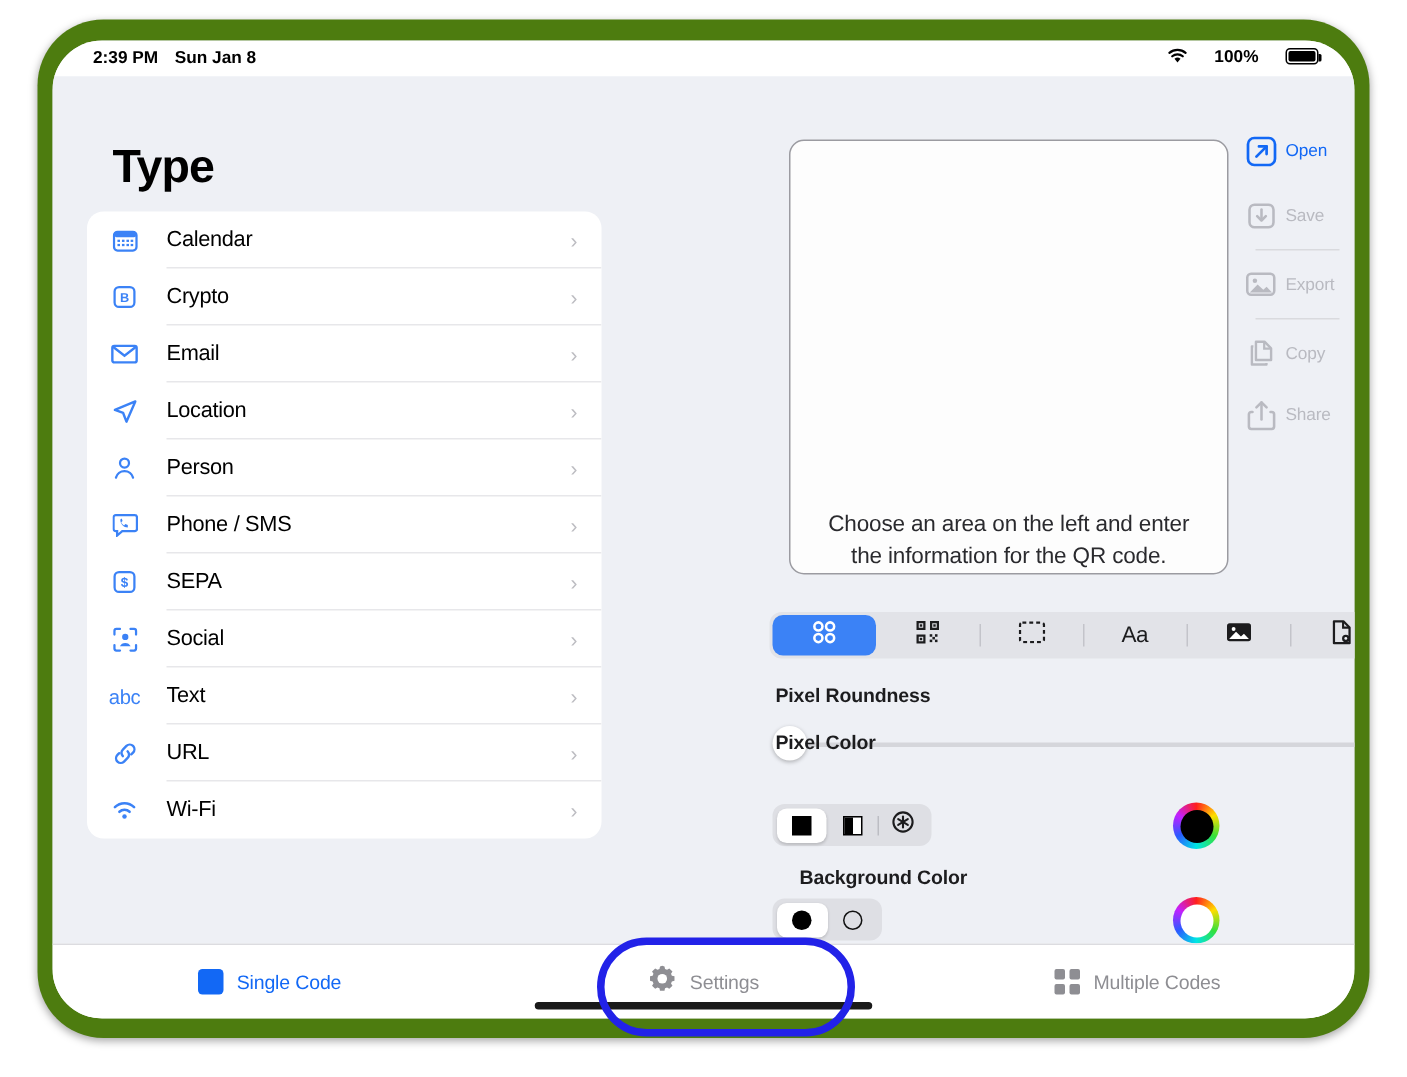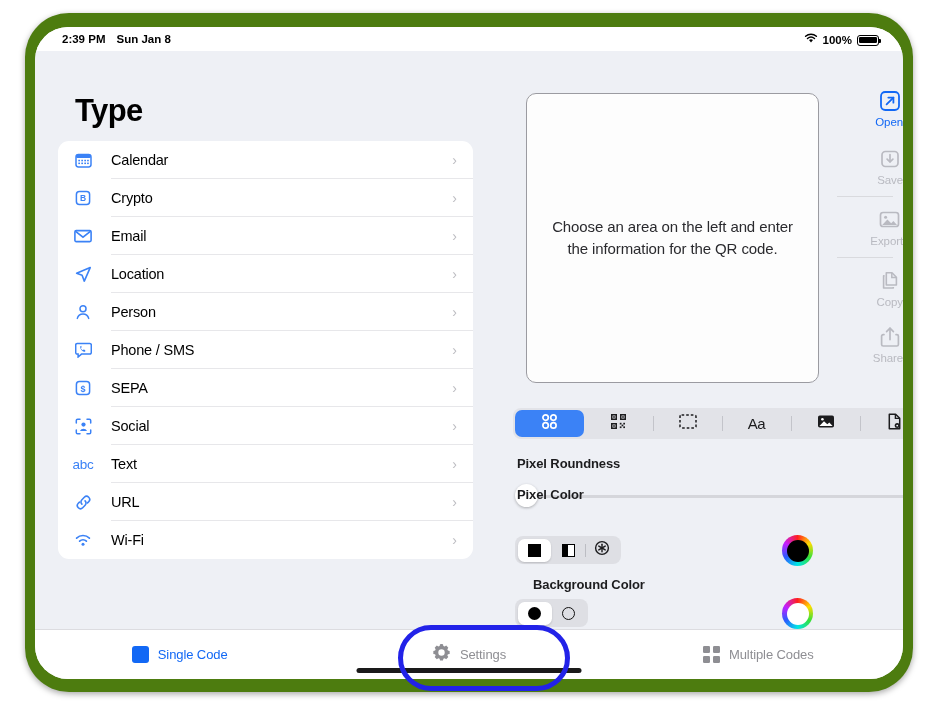--- a/index.html
+++ b/index.html
@@ -30,21 +30,21 @@
 
   
   #status-bar {
     position: absolute; left: 0; top: 0;
     width: 100%; height: 24px;
     background: #ffffff;
     display: flex; align-items: center;
     font-size: 11.5px; font-weight: bold; color: #000;
   }
   .sb-left { position: absolute; left: 27px; display: flex; gap: 11px; align-items: center; }
-  .sb-right { position: absolute; right: 24px; display: flex; gap: 5px; align-items: flex-end; }
+  .sb-right { position: absolute; right: 24px; display: flex; gap: 18px; align-items: flex-start; }
   .sb-pct { font-size: 11.5px; font-weight: bold; }
   .batt {
     width: 22px; height: 11px; border: 1.2px solid #000;
     border-radius: 3px; position: relative; padding: 1.3px;
   }
   .batt::after {
     content: ""; position: absolute; right: -3px; top: 3.3px;
     width: 1.8px; height: 4.4px; background: #000; border-radius: 0 1px 1px 0;
   }
   .batt i { display: block; height: 100%; background: #000; border-radius: 1.3px; }
@@ -57,21 +57,21 @@
   }
 
   
   #left-pane { position: absolute; left: 18px; top: 0; width: 420px; }
   #page-title {
     font-size: 31px; font-weight: bold; color: #000;
     letter-spacing: -0.6px; margin: 42px 0 12px 22px;
   }
   #type-list {
     background: #ffffff; border-radius: 11px;
-    overflow: hidden; margin-left: 5px; width: 415px;
+    overflow: hidden; margin-left: 5px; width: 343px;
   }
   .list-row {
     display: flex; align-items: center;
     height: 38px; padding-left: 12px; position: relative; cursor: default;
   }
   .list-row .ico {
     width: 26px; height: 24px; display: flex;
     align-items: center; justify-content: center;
     color: #3b82f6; flex: 0 0 26px;
   }
@@ -92,21 +92,21 @@
   .abc-ico { font-size: 13.5px; font-weight: 500; color: #5b9cf8; letter-spacing: -0.3px; }
 
   
   #right-pane { position: absolute; left: 462px; top: 0; width: 330px; }
   #preview-card {
     position: absolute; left: 29px; top: 42px;
     width: 293px; height: 290px;
     background: #fdfdfd;
     border: 1.5px solid #9b9ba1;
     border-radius: 10px;
-    display: flex; align-items: center; justify-content: center;
+    display: flex; align-items: flex-end; justify-content: center;
   }
   #preview-text {
     font-size: 15px; color: #2a2a2e; text-align: center;
     line-height: 1.45; letter-spacing: -0.1px; padding: 0 14px;
   }
 
   
   #seg-control {
     position: absolute; left: 16px; top: 357px;
     width: 418px; height: 31px;
@@ -185,22 +185,22 @@
   .color-wheel i { width: 22px; height: 22px; border-radius: 50%; display: block; }
   #wheel-pixel { top: 484px; }
   #wheel-bg { top: 547px; }
 
   
   #action-sidebar {
     position: absolute; right: 0; top: 24px;
     width: 76px; height: 578px;
   }
   .act {
-    width: 100%; display: flex; flex-direction: column;
-    align-items: flex-end; gap: 3px; cursor: default;
+    width: 100%; display: flex; flex-direction: row;
+    align-items: center; gap: 3px; cursor: default;
   }
   .act .glyph { width: 27px; height: 25px; display: flex; align-items: center; justify-content: center; }
   .act .cap { font-size: 11.5px; letter-spacing: -0.1px; }
   .act.enabled .cap { color: #1268f5; }
   .act.disabled .cap, .act.disabled .glyph { color: #b9bac1; }
   .act-div { height: 1px; background: #d9dade; margin: 10px 10px; }
 
   
   #tab-bar {
     position: absolute; left: 0; bottom: 0;

